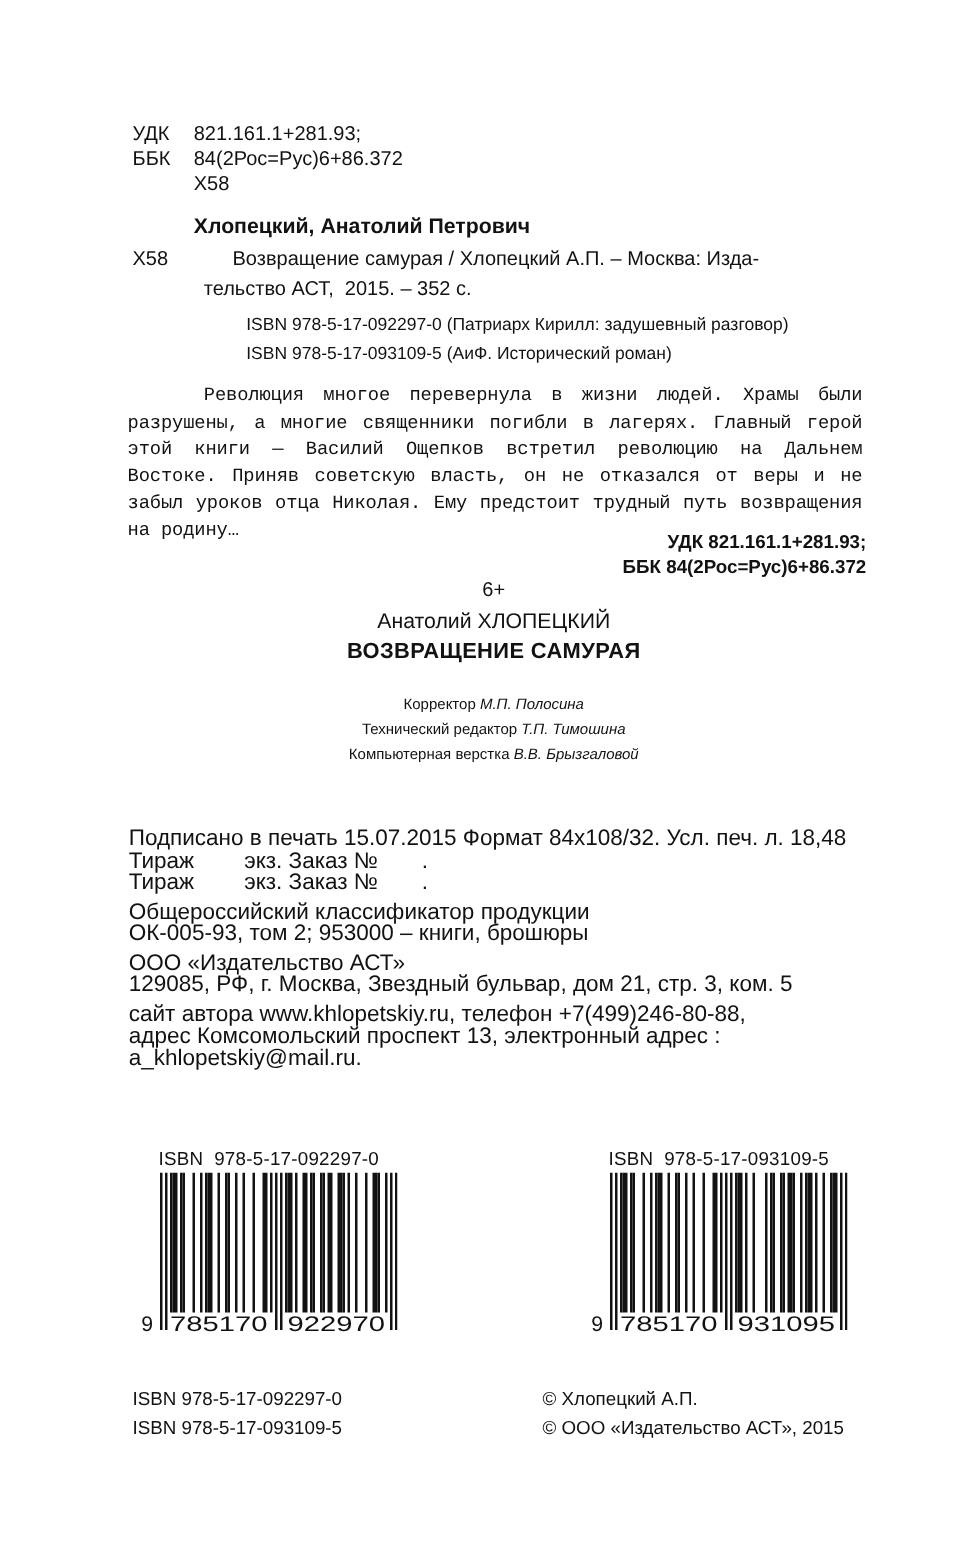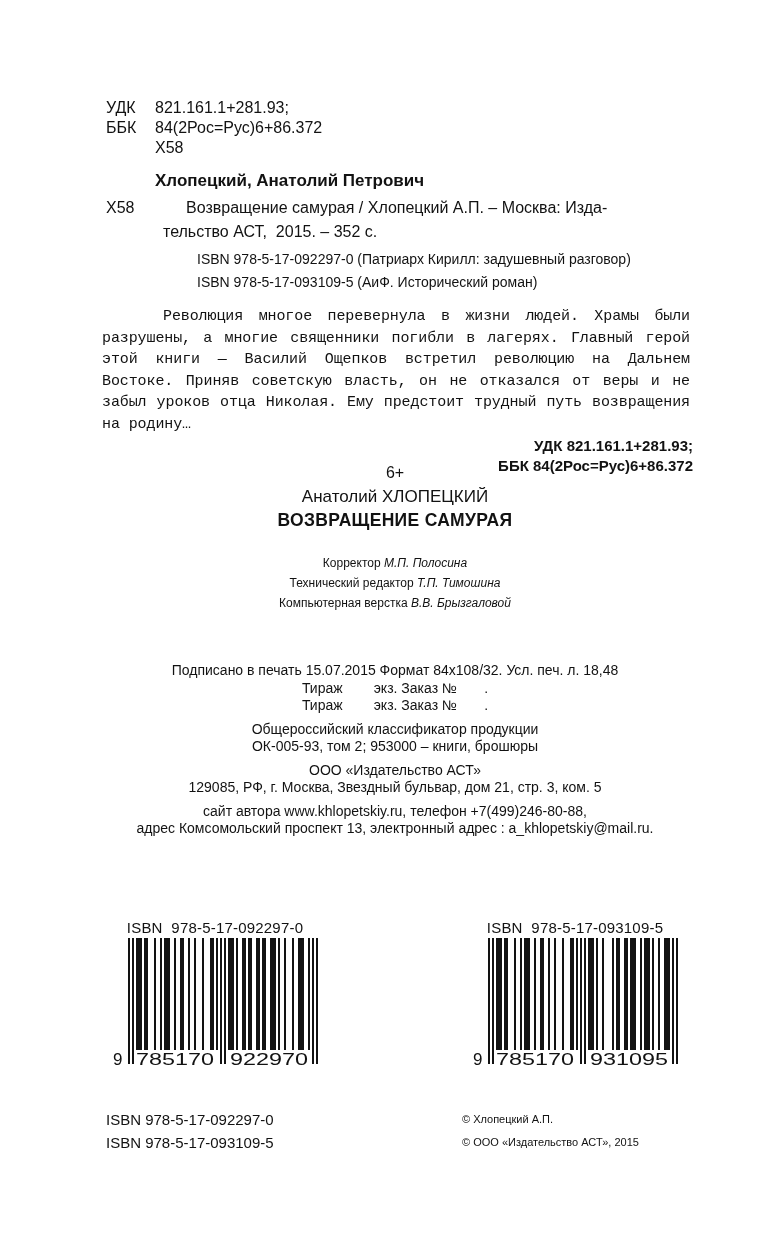--- a/index.html
+++ b/index.html
@@ -25,51 +25,51 @@
 
   
   .annotation {
     position:absolute; left:102px; top:306px; width:588px;
     font-size:15px; line-height:21.5px; letter-spacing:-0.1px;
     text-align:justify; text-indent:61px;font-family:Liberation Mono, monospace;
   }
 
   
   .codes-right {
-    position:absolute; right:75px; top:436px; text-align:right;
+    position:absolute; right:75px; top:424px; text-align:right;
     font-weight:bold; font-size:15px; line-height:19.5px;
   }
 
   
   .center-col { position:absolute; left:103px; top:464px; width:584px; text-align:center; }
   .age   { font-size:16px; margin-bottom:5px; }
   .series{ font-style:italic; font-size:17px; margin-bottom:16px; }
   .author{ font-size:17px; margin-bottom:3px; }
   .title { font-size:17.5px; font-weight:bold; letter-spacing:0.3px; margin-bottom:22px; }
   .credit-line { font-size:12px; line-height:20px; }
 
   
   .imprint {
     position:absolute; left:103px; top:662px; width:584px;
-    text-align:center; font-size:14px; line-height:17.5px;
+    text-align:left; font-size:18px; line-height:17.5px;
   }
   .imprint .grp { margin-bottom:6px; }
 
   
   .barcode-block { position:absolute; top:919px; width:206px; text-align:center; }
   .barcode-left  { left:112px; }
   .barcode-right { left:472px; }
   .bc-label { font-size:15px; letter-spacing:0.2px; margin-bottom:2px; }
   svg.bc { display:block; }
   svg.bc rect { fill:#121212; }
   svg.bc text { fill:#121212; }
 
   
   .footer-isbn { position:absolute; left:106px; top:1108px; font-size:15px; line-height:23px; }
-  .footer-copy { position:absolute; left:462px; top:1108px; font-size:11px; line-height:23px; }
+  .footer-copy { position:absolute; left:434px; top:1108px; font-size:15px; line-height:23px; }
 </style>
 </head>
 <body>
 
 <div class="page">
 
   <div class="catalog">
     <div class="row">
       <span class="lbl">УДК</span>
       <span>821.161.1+281.93;</span>

